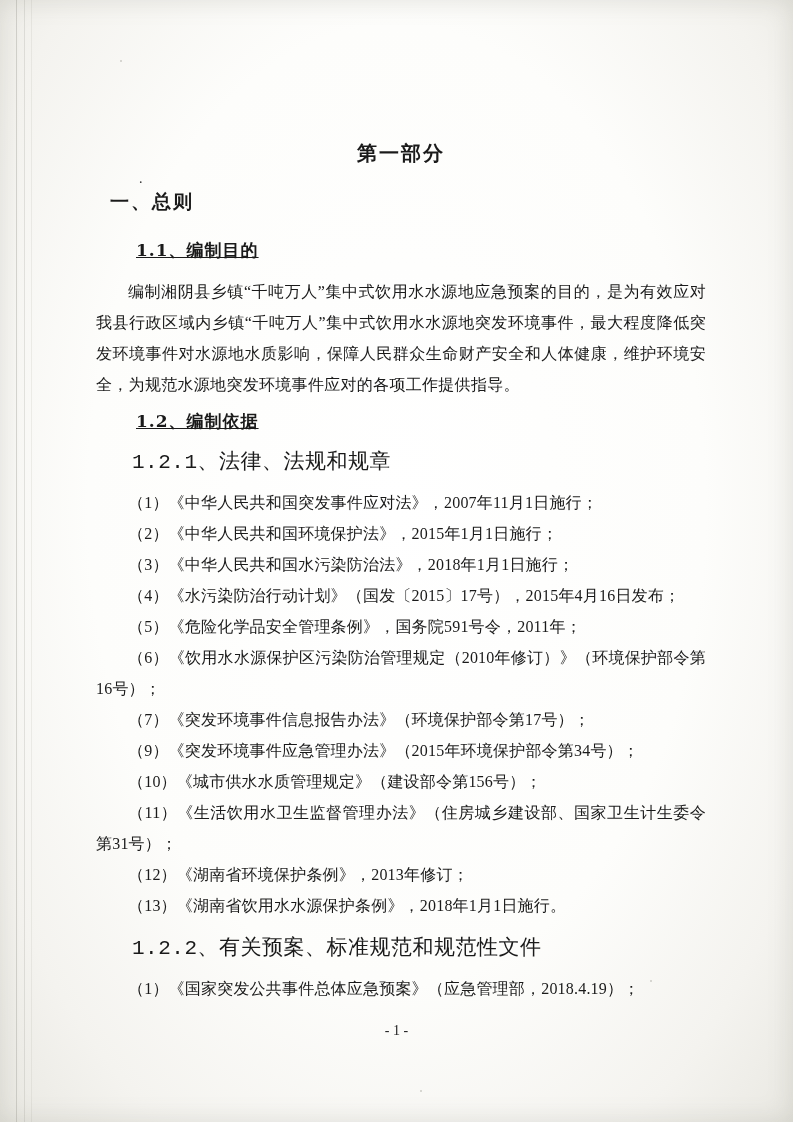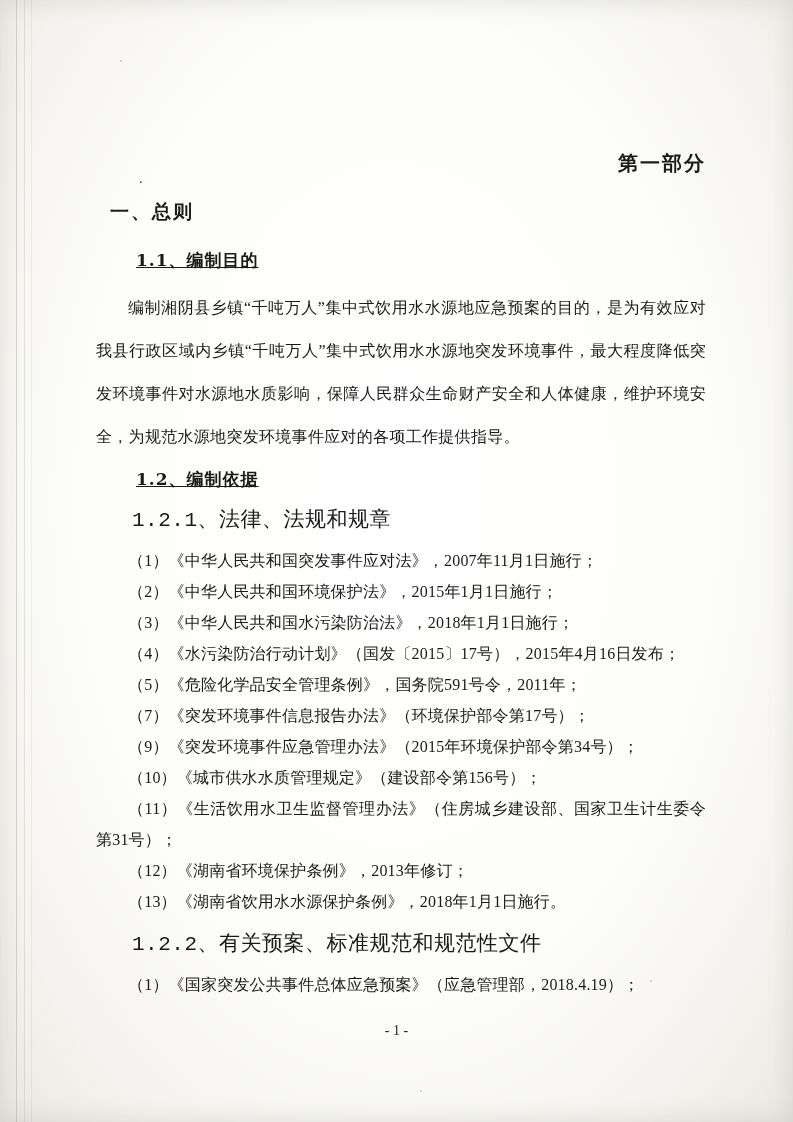--- a/index.html
+++ b/index.html
@@ -52,25 +52,25 @@
   
   .content {
     position: absolute;
     left: 96px;
     top: 140px;
     width: 610px;
     color: #1a1a1a;
   }
 
   .part-title {
-    text-align: right;
+    text-align: center;
     font-size: 20px;
     font-weight: bold;
     letter-spacing: 2px;
-    margin: 10px 0 22px 0;
+    margin: 0 0 22px 0;
     font-family: "DejaVu Serif", "Liberation Serif", serif;
   }
 
   .h1 {
     font-size: 19px;
     font-weight: bold;
     margin: 0 0 24px 0;
     padding-left: 14px;
     letter-spacing: 2px;
     font-family: "DejaVu Serif", "Liberation Serif", serif;
@@ -89,21 +89,21 @@
   .h3 {
     font-size: 21px;
     margin: 0 0 12px 0;
     padding-left: 36px;
     letter-spacing: 0.5px;
     font-family: Liberation Mono, monospace;
   }
 
   p.para {
     font-size: 16px;
-    line-height: 43px;
+    line-height: 31px;
     margin: 0 0 10px 0;
     text-indent: 32px;
     text-align: justify;
     letter-spacing: 0.3px;
   }
 
   ol.items {
     list-style: none;
     margin: 0;
     padding: 0;
@@ -167,20 +167,21 @@
     <div class="blk">
       <div class="h2">1.2、编制依据</div>
 
       <div class="h3">1.2.1、法律、法规和规章</div>
       <ol class="items">
         <li>（1）《中华人民共和国突发事件应对法》，2007年11月1日施行；</li>
         <li>（2）《中华人民共和国环境保护法》，2015年1月1日施行；</li>
         <li>（3）《中华人民共和国水污染防治法》，2018年1月1日施行；</li>
         <li>（4）《水污染防治行动计划》（国发〔2015〕17号），2015年4月16日发布；</li>
         <li>（5）《危险化学品安全管理条例》，国务院591号令，2011年；</li>
+        <li>（6）《饮用水水源保护区污染防治管理规定（2010年修订）》（环境保护部令第16号）；</li>
         <li>（7）《突发环境事件信息报告办法》（环境保护部令第17号）；</li>
         <li>（9）《突发环境事件应急管理办法》（2015年环境保护部令第34号）；</li>
         <li>（10）《城市供水水质管理规定》（建设部令第156号）；</li>
         <li>（11）《生活饮用水卫生监督管理办法》（住房城乡建设部、国家卫生计生委令第31号）；</li>
         <li>（12）《湖南省环境保护条例》，2013年修订；</li>
         <li>（13）《湖南省饮用水水源保护条例》，2018年1月1日施行。</li>
       </ol>
 
       <div class="h3" style="margin-top:12px;">1.2.2、有关预案、标准规范和规范性文件</div>
       <ol class="items">

